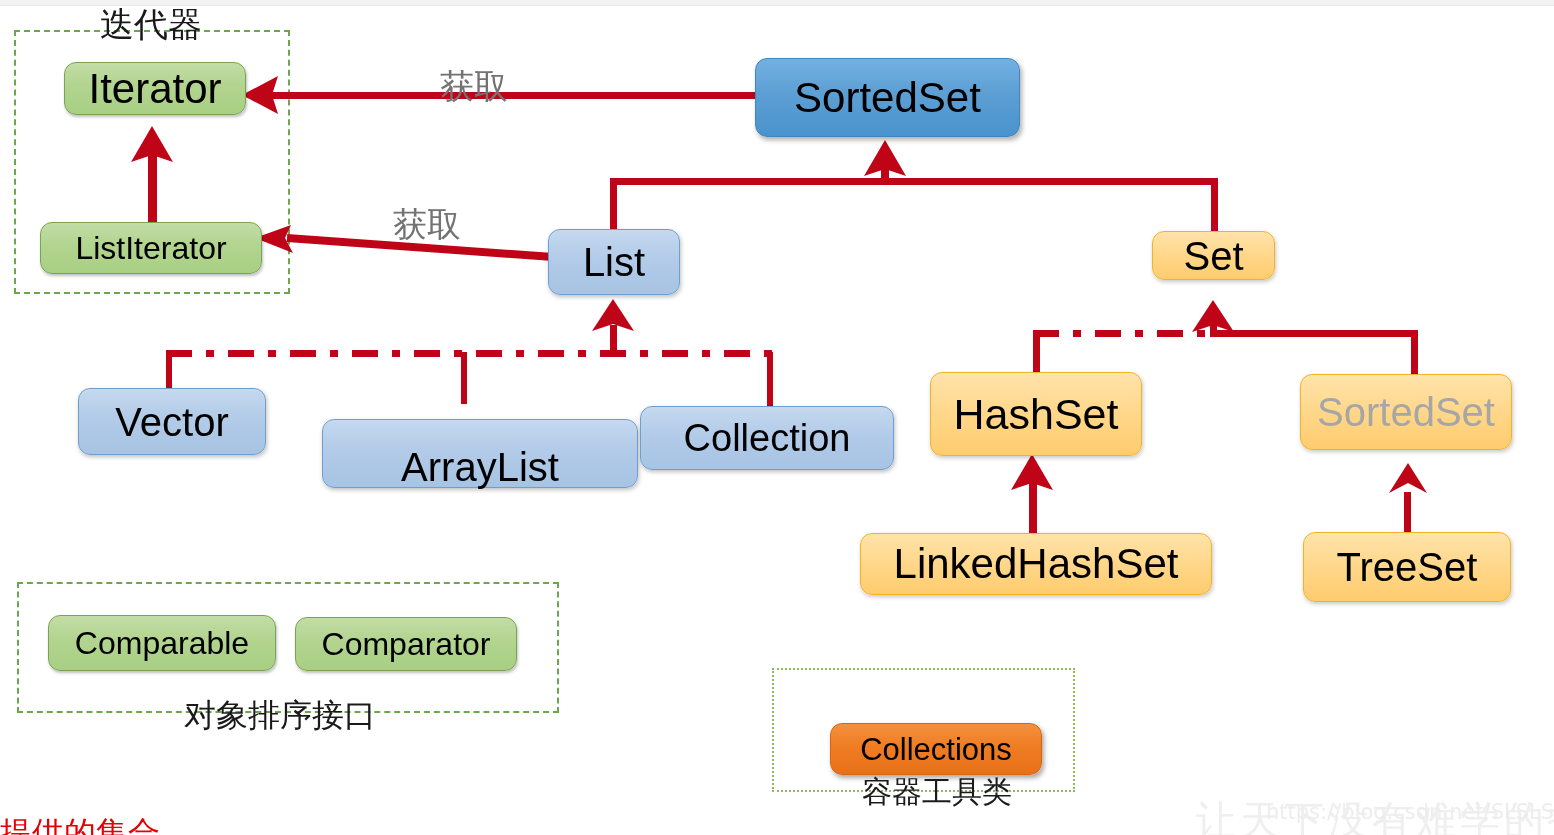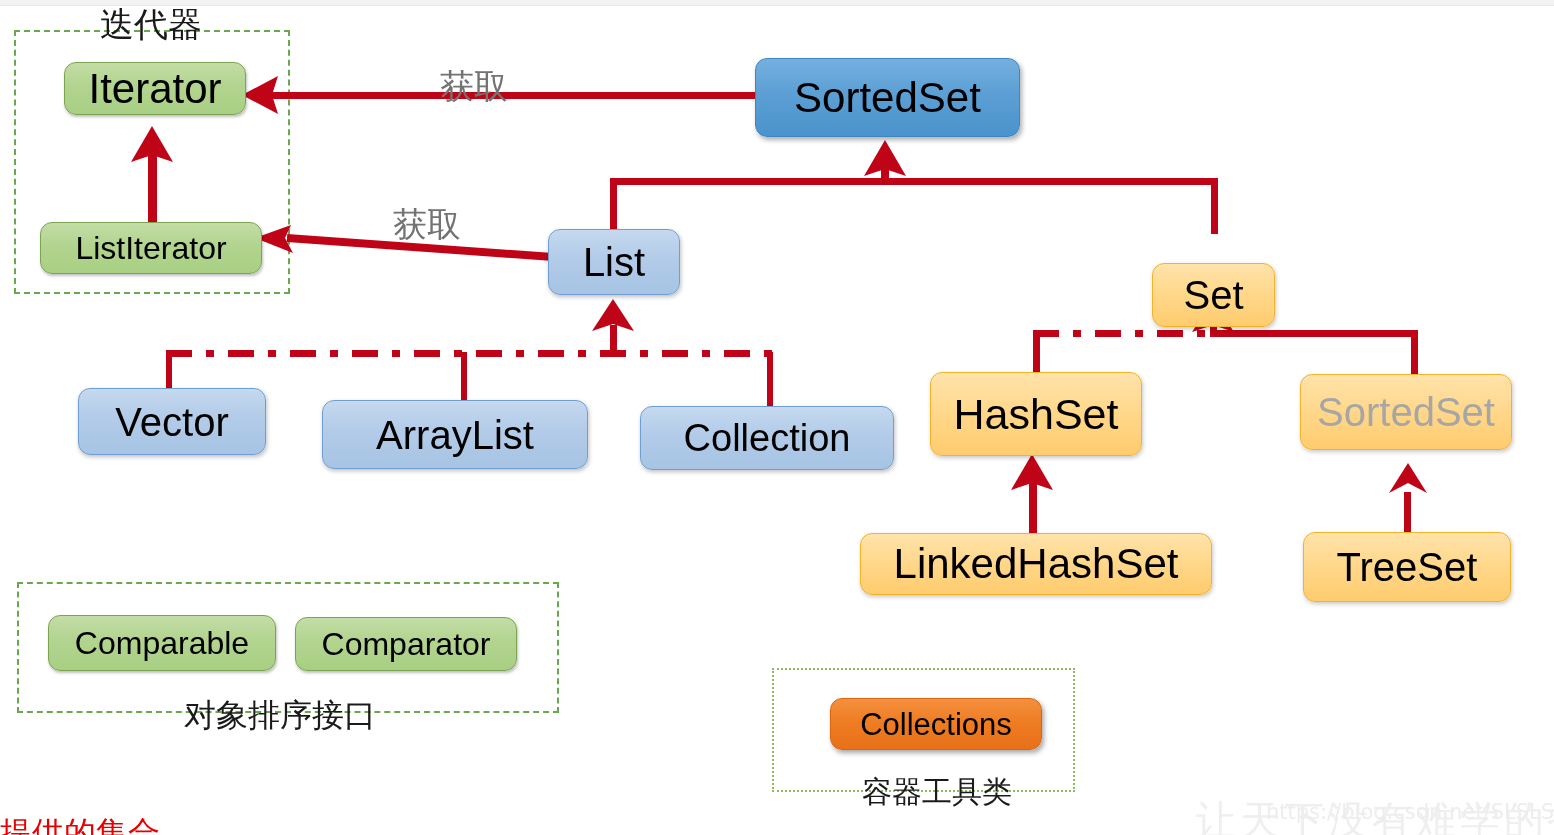--- a/index.html
+++ b/index.html
@@ -208,29 +208,29 @@
   </div>
 
   <div class="node blue-dark" style="left:755px;top:58px;width:265px;height:79px;">
     <span class="lbl" style="font-size:42px;">SortedSet</span>
   </div>
 
   <div class="node blue-light" style="left:548px;top:229px;width:132px;height:66px;">
     <span class="lbl" style="font-size:40px;">List</span>
   </div>
 
-  <div class="node yellow" style="left:1152px;top:231px;width:123px;height:64px;margin-top:32px;">
+  <div class="node yellow" style="left:1152px;top:231px;width:123px;height:49px;">
     <span class="lbl" style="font-size:40px;">Set</span>
   </div>
 
   <div class="node blue-light" style="left:78px;top:388px;width:188px;height:67px;">
     <span class="lbl" style="font-size:40px;">Vector</span>
   </div>
 
-  <div class="node blue-light" style="left:322px;top:400px;width:266px;height:69px;">
+  <div class="node blue-light" style="left:322px;top:419px;width:316px;height:69px;align-items:flex-end;">
     <span class="lbl" style="font-size:40px;">ArrayList</span>
   </div>
 
   <div class="node blue-light" style="left:640px;top:406px;width:254px;height:64px;">
     <span class="lbl" style="font-size:38px;">Collection</span>
   </div>
 
   <div class="node yellow" style="left:930px;top:372px;width:212px;height:84px;">
     <span class="lbl" style="font-size:43px;">HashSet</span>
   </div>
@@ -248,21 +248,21 @@
   </div>
 
   <div class="node green" style="left:48px;top:615px;width:228px;height:56px;">
     <span class="lbl" style="font-size:32px;">Comparable</span>
   </div>
 
   <div class="node green" style="left:295px;top:617px;width:222px;height:54px;">
     <span class="lbl" style="font-size:32px;">Comparator</span>
   </div>
 
-  <div class="node orange" style="left:830px;top:698px;width:212px;height:52px;">
+  <div class="node orange" style="left:830px;top:723px;width:212px;height:52px;">
     <span class="lbl" style="font-size:31px;">Collections</span>
   </div>
 
   <div class="wm-cjk" style="left:1196px;top:793px;font-size:40px;letter-spacing:4px;">让天下没有难学的技术</div>
 
   <div class="wm" style="left:1266px;top:800px;font-size:21px;">https://blog.csdn.net/SLSLSLSLSLSLS</div>
 
   <div class="bottom-red" style="left:0px;top:812px;font-size:32px;">提供的集合</div>
 
 </div>

